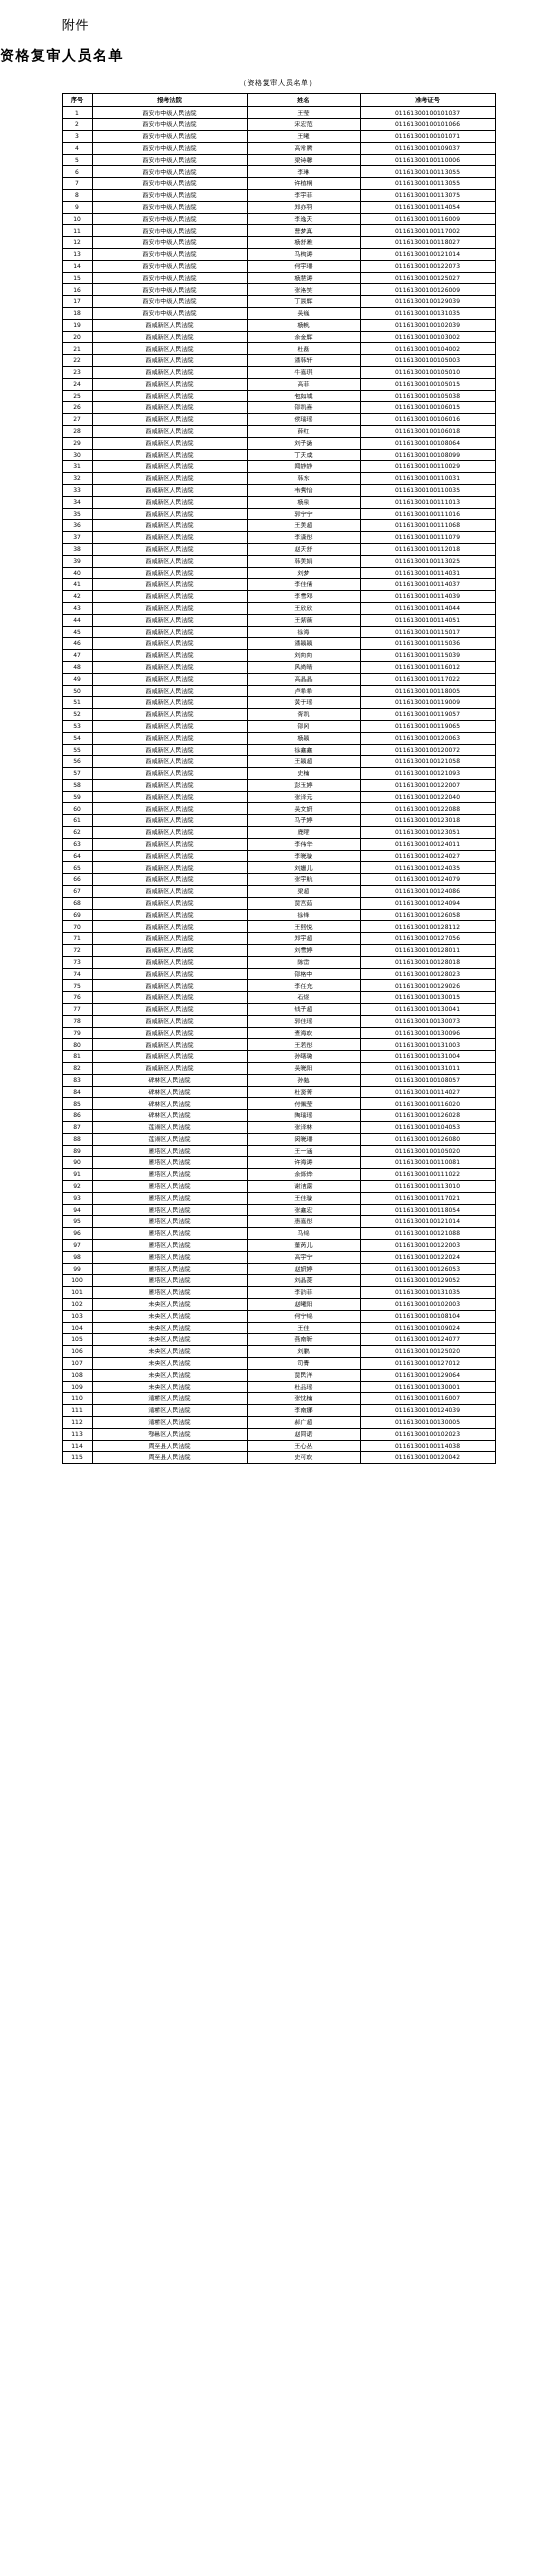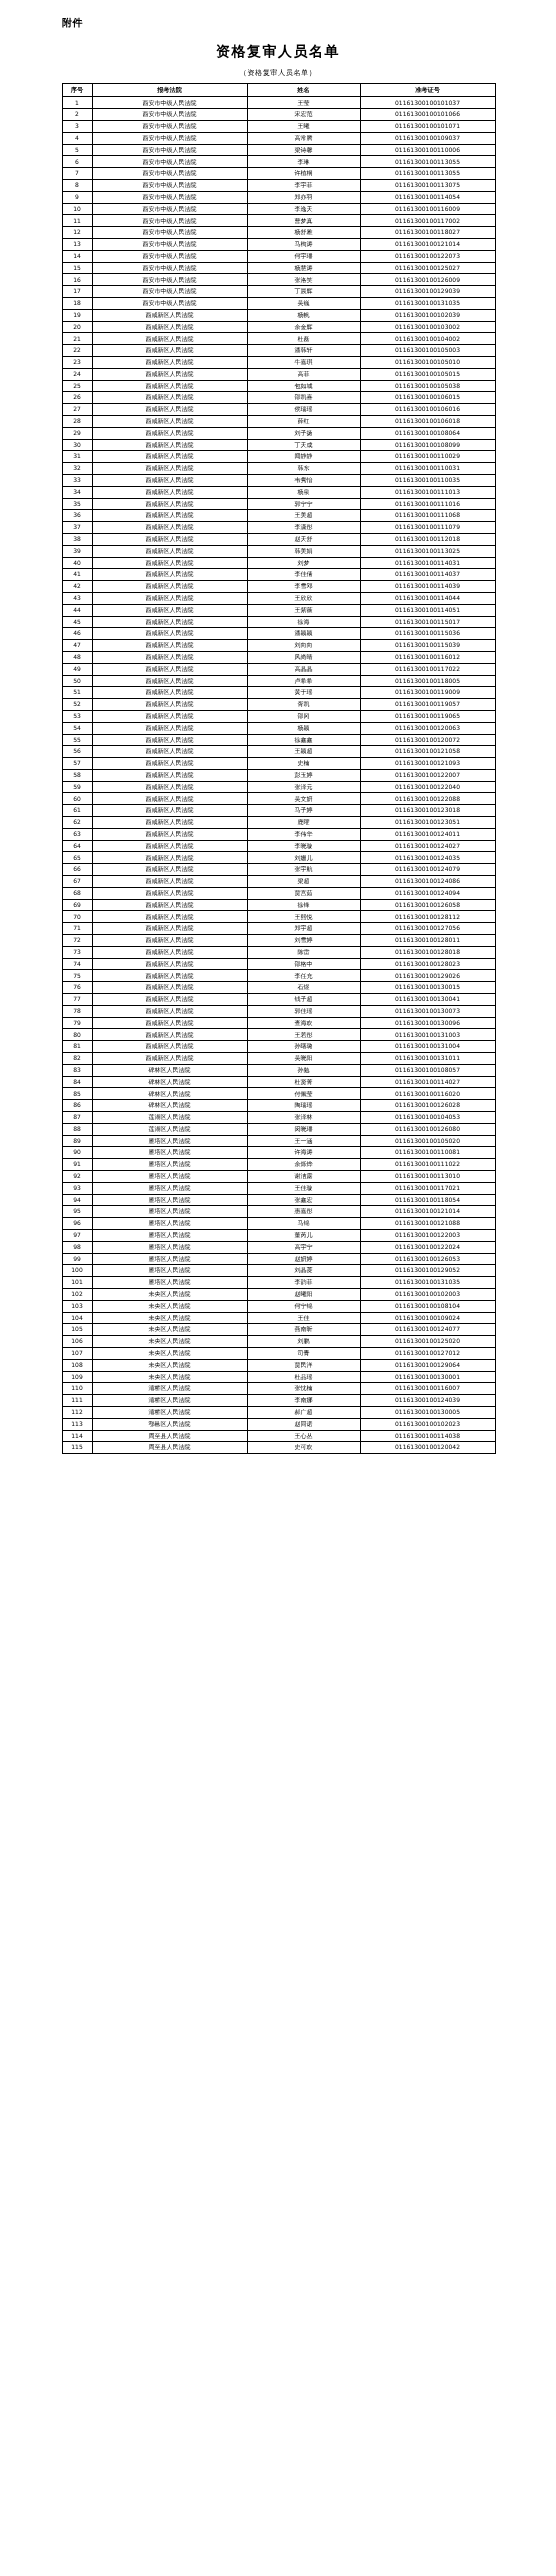--- a/index.html
+++ b/index.html
@@ -13,32 +13,32 @@
     color: #000000;
   }
   .page {
     width: 556px;
     min-height: 2686px;
     box-sizing: border-box;
     padding: 15.5px 0 20.6px 0;
     position: relative;
   }
   .attach {
-    font-size: 10px;
-    font-weight: bold;
+    font-size: 13px;
+    font-weight: normal;
     margin-left: 62px;
     margin-bottom: 13.4px;
     letter-spacing: 0.5px;
   }
   .doc-title {
-    text-align: center;
+    text-align: left;
     font-size: 14px;
     font-weight: bold;
     letter-spacing: 1.5px;
-    margin: 0 0 7px 0;
+    margin: 0 0 13px 0;
   }
   .doc-subtitle {
     text-align: center;
     font-size: 7.2px;
     margin: 0 0 5.2px 0;
     letter-spacing: 0.5px;
   }
   .table-wrap {
     width: 433px;
     margin: 0 auto;

